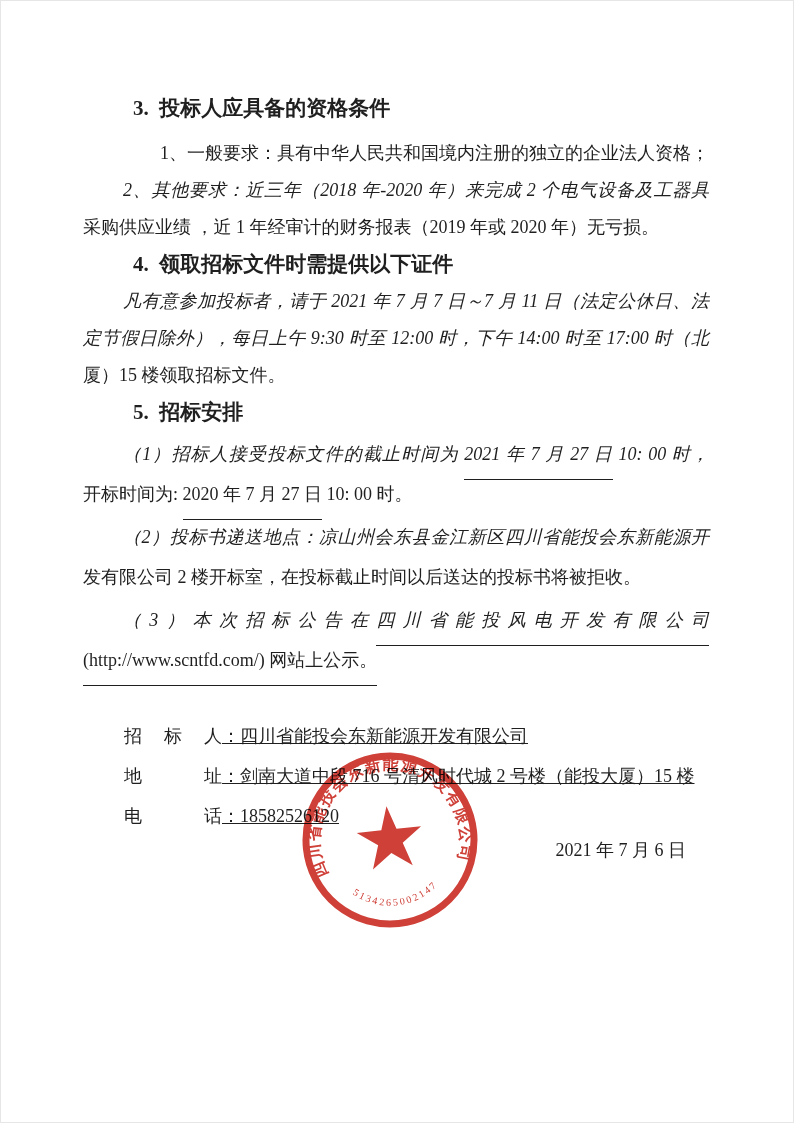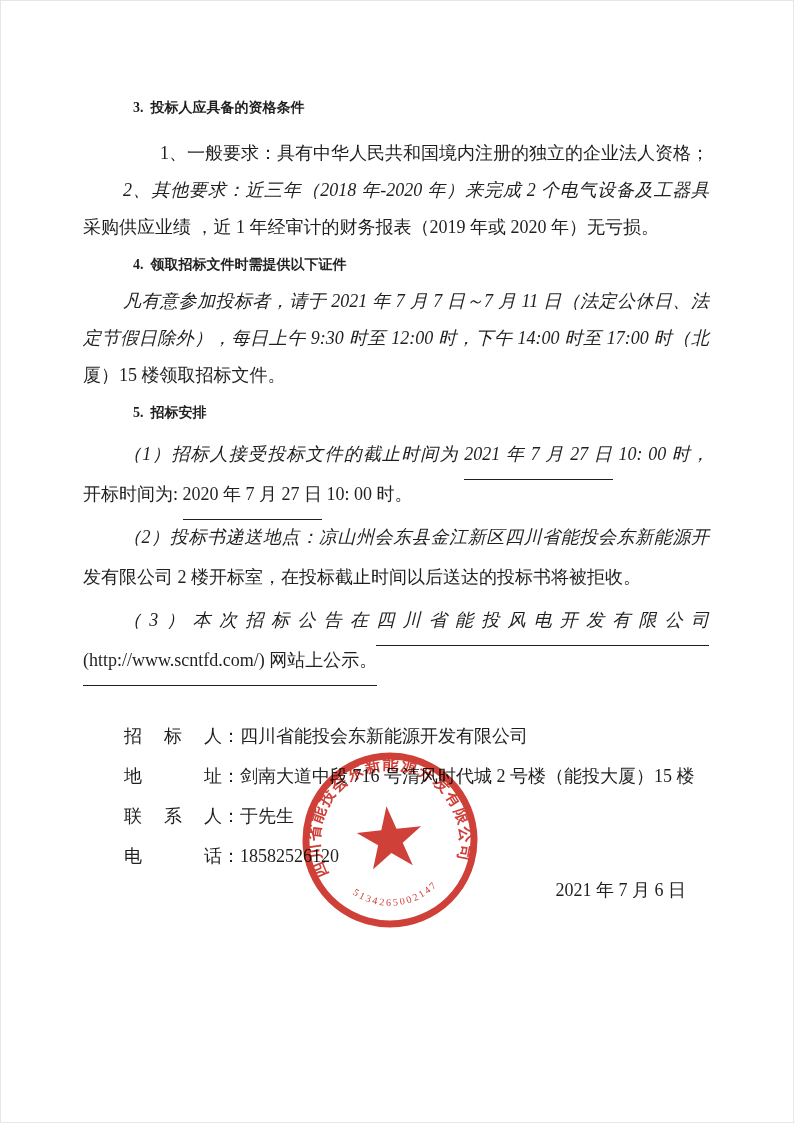--- a/index.html
+++ b/index.html
@@ -9,32 +9,32 @@
     background:#ffffff;
     box-sizing:border-box;
     padding:87px 84px 0 82px;
     font-family:"Liberation Serif","DejaVu Serif",serif;
     font-size:18px;
     color:#1f1f1f;
     overflow:hidden;
     border:1px solid #e6e6e6;
   }
   .heading{
-    font-size:14px;font-weight:bold;line-height:37px;
+    font-size:21px;font-weight:bold;line-height:37px;
     padding-left:50px;white-space:pre;
   }
   .h3{line-height:40px;margin-bottom:7px;}
   .h5{margin-bottom:3px;}
   .line{line-height:37px;}
   .ind{padding-left:40px;text-align:right;}
   .j{text-align:justify;text-align-last:justify;font-style:italic;}
   .s5l{line-height:40px;}
   .mt3{margin-top:3px;}
   .u{border-bottom:1.5px solid #1f1f1f;padding-bottom:15px;}
-  .contact{margin-top:36px;padding-left:41px;}
+  .contact{margin-top:36px;padding-left:41px;text-decoration:underline;}
   .crow{line-height:40px;}
   .clabel{display:inline-block;width:98px;text-align:justify;text-align-last:justify;}
   .cvalue{}
   .dateline{text-align:right;padding-right:23px;line-height:37px;margin-top:-4px;}
   .stamp{
     position:absolute;left:294px;top:744px;
     width:190px;height:190px;
     mix-blend-mode:multiply;opacity:.88;
     transform:rotate(-6deg);
   }
@@ -63,21 +63,20 @@
 
   <div class="line ind j s5l mt3">（2）投标书递送地点：凉山州会东县金江新区四川省能投会东新能源开</div>
   <div class="line s5l">发有限公司 2 楼开标室，在投标截止时间以后送达的投标书将被拒收。</div>
 
   <div class="line ind j s5l mt3"><span>（3）本次招标公告在</span><span class="u">四川省能投风电开发有限公司</span></div>
   <div class="line s5l"><span class="u">(http://www.scntfd.com/) 网站上公示。</span></div>
 
   <div class="contact">
     <div class="crow"><span class="clabel">招标人</span><span>：</span><span class="cvalue">四川省能投会东新能源开发有限公司</span></div>
     <div class="crow"><span class="clabel">地址</span><span>：</span><span class="cvalue">剑南大道中段 716 号清风时代城 2 号楼（能投大厦）15 楼</span></div>
-    <div class="crow"><span class="clabel">联系人</span><span>：</span><span class="cvalue">于先生</span></div>
     <div class="crow"><span class="clabel">电话</span><span>：</span><span class="cvalue">18582526120</span></div>
   </div>
 
   <div class="dateline">2021 年 7 月 6 日</div>
 
   <svg class="stamp" width="190" height="190" viewBox="-95 -95 190 190" aria-hidden="true">
     <defs>
       <path id="arc-top" d="M -64 30 A 70.7 70.7 0 1 1 64 30"></path>
       <path id="arc-bottom" d="M -46 47 A 65.8 65.8 0 0 0 46 47"></path>
     </defs>

